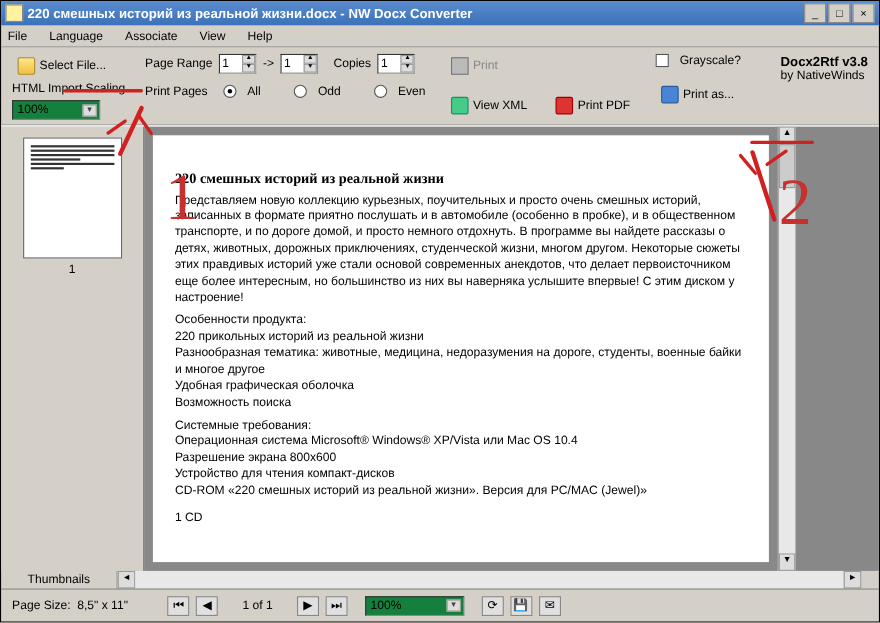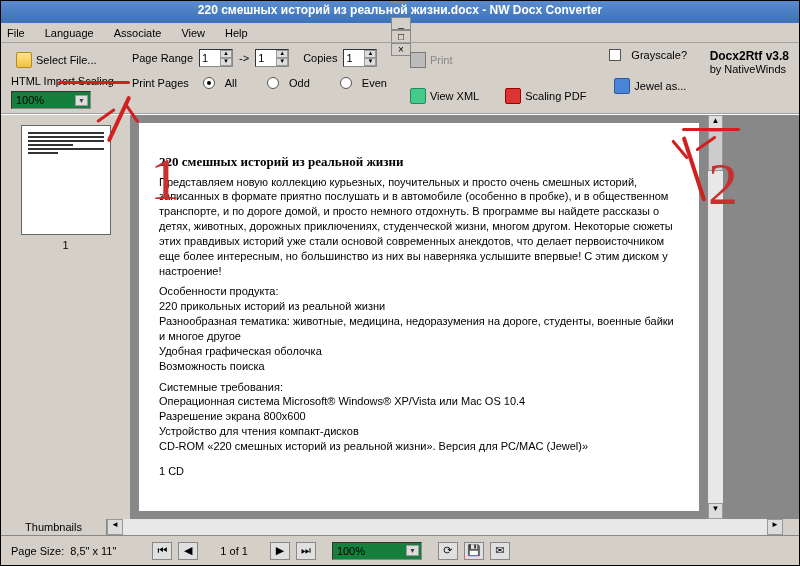--- a/index.html
+++ b/index.html
@@ -1,18 +1,18 @@
 <!DOCTYPE html>
 <html><head>
 <meta charset="utf-8">
 <style>
 * { box-sizing: border-box; margin: 0; padding: 0; font-family: Tahoma, Arial, sans-serif; font-size: 11px; }
 body { background: #d4d0c8; width: 800px; height: 566px; overflow: hidden; position: relative; }
 .window { border: 1px solid #000; width: 800px; height: 566px; background: #d4d0c8; display: flex; flex-direction: column; }
-.titlebar { background: linear-gradient(#5a8bce, #3c72b9); color: #fff; height: 22px; display: flex; align-items: center; padding: 0 4px; flex-direction: column; }
+.titlebar { background: linear-gradient(#5a8bce, #3c72b9); color: #fff; height: 22px; display: flex; align-items: center; padding: 0 4px; }
 .titlebar .icon { width: 16px; height: 16px; background: #fff3a0; border: 1px solid #888; margin-right: 4px; }
 .titlebar .title { flex: 1; font-weight: bold; font-size: 12px; }
 .winbtn { width: 20px; height: 18px; background: #d4d0c8; border: 1px solid #888; margin-left: 2px; display: flex; align-items: center; justify-content: center; font-size: 10px; font-family: Arial; color: #000; cursor: pointer; }
 .menubar { height: 20px; display: flex; align-items: center; padding: 0 6px; gap: 20px; border-bottom: 1px solid #a0a0a0; }
 .menubar span { cursor: pointer; }
 .toolbar { padding: 6px 10px 4px 10px; display: flex; align-items: flex-start; gap: 18px; border-bottom: 1px solid #a0a0a0; }
 .tb-group { display: flex; flex-direction: column; gap: 4px; }
 .tb-row { display: flex; align-items: center; gap: 6px; }
 .btn { display: flex; align-items: center; gap: 4px; padding: 2px 4px; cursor: pointer; border: 1px solid transparent; }
 .ico { display: inline-block; width: 16px; height: 16px; }
@@ -128,33 +128,33 @@
         <span class="ico ico-print"></span>
         <span>Print</span>
       </div>
       <div class="tb-row" style="margin-top:10px; gap:16px;">
         <div class="btn">
           <span class="ico ico-xml"></span>
           <span>View XML</span>
         </div>
         <div class="btn">
           <span class="ico ico-pdf"></span>
-          <span>Scaling PDF</span>
+          <span>Print PDF</span>
         </div>
       </div>
     </div>
 
     <div class="tb-group">
       <div class="tb-row">
         <span class="checkbox"></span>
         <span>Grayscale?</span>
       </div>
       <div class="btn" style="margin-top:10px;">
         <span class="ico ico-save"></span>
-        <span>Jewel as...</span>
+        <span>Print as...</span>
       </div>
     </div>
 
     <div class="right-info">
       <div class="prod">Docx2Rtf v3.8</div>
       <div>by NativeWinds</div>
     </div>
   </div>
 
   <div class="main">

